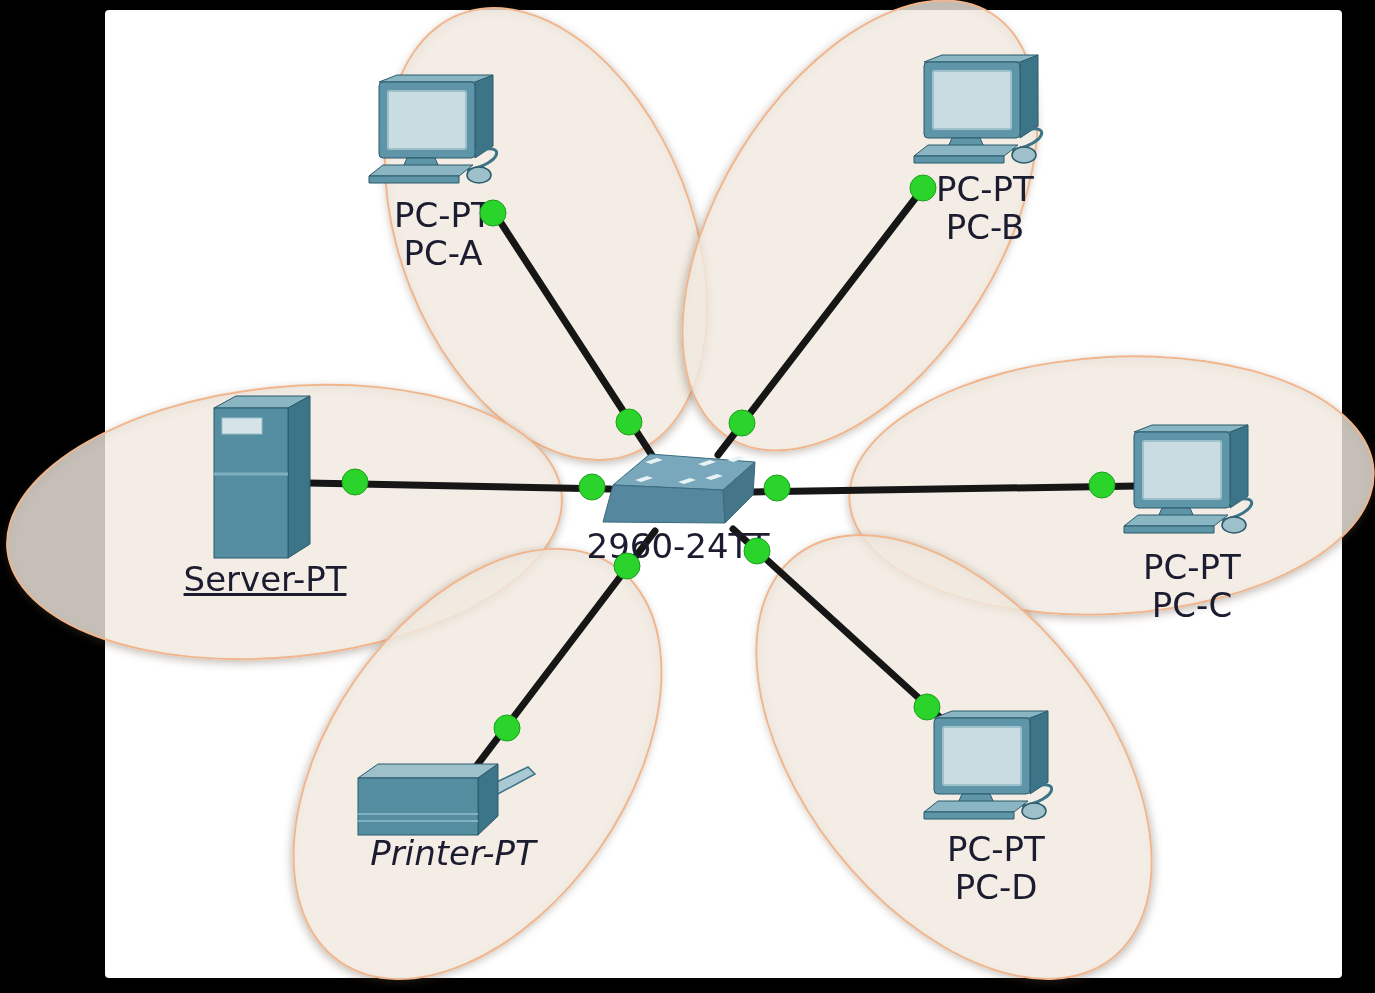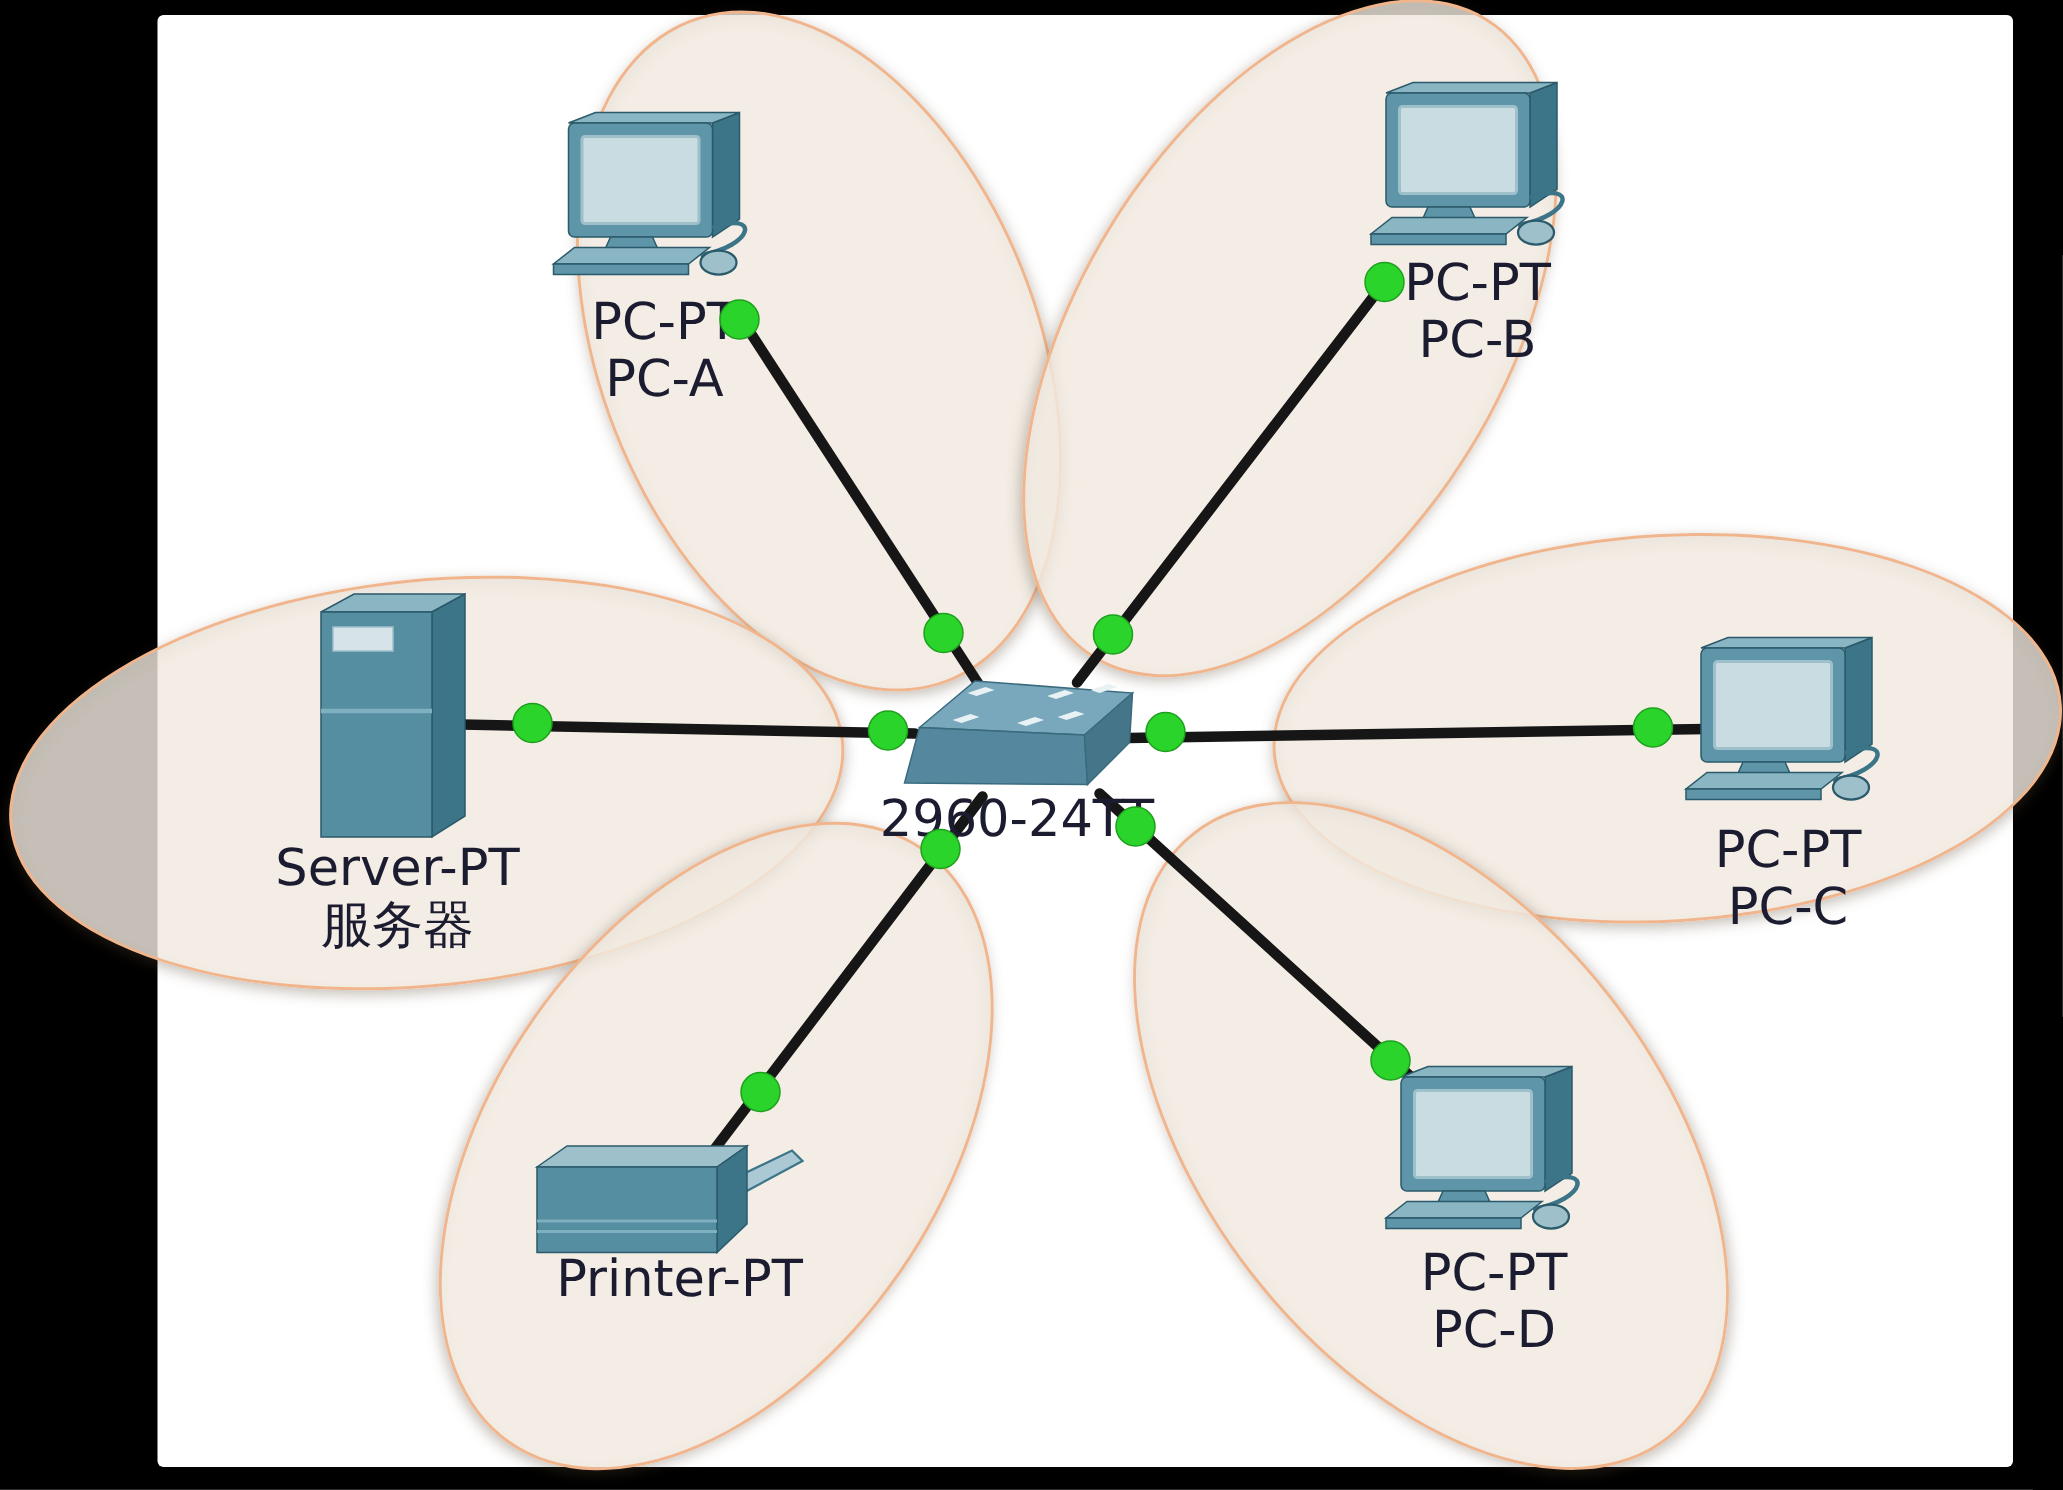--- a/index.html
+++ b/index.html
@@ -148,25 +148,24 @@
     <div>PC-B</div>
   </div>
   <div class="dev-label" style="left:1192px;top:548px;">
     <div>PC-PT</div>
     <div>PC-C</div>
   </div>
   <div class="dev-label" style="left:996px;top:830px;">
     <div>PC-PT</div>
     <div>PC-D</div>
   </div>
-  <div class="dev-label" style="left:265px;top:560px;">
+  <div class="dev-label" style="left:265px;top:560px;text-decoration:underline;">
     <div>Server-PT</div>
-    <div>服务器</div>
   </div>
-  <div class="dev-label" style="left:453px;top:834px;">
+  <div class="dev-label" style="left:453px;top:834px;font-style:italic;">
     <div>Printer-PT</div>
   </div>
   <div class="dev-label" style="left:678px;top:527px;">
     <div>2960-24TT</div>
   </div>
 
   <svg id="leds-layer" class="overlay">
     <circle class="led" cx="493" cy="213" r="13"></circle>
     <circle class="led" cx="629" cy="422" r="13"></circle>
     <circle class="led" cx="923" cy="188" r="13"></circle>

